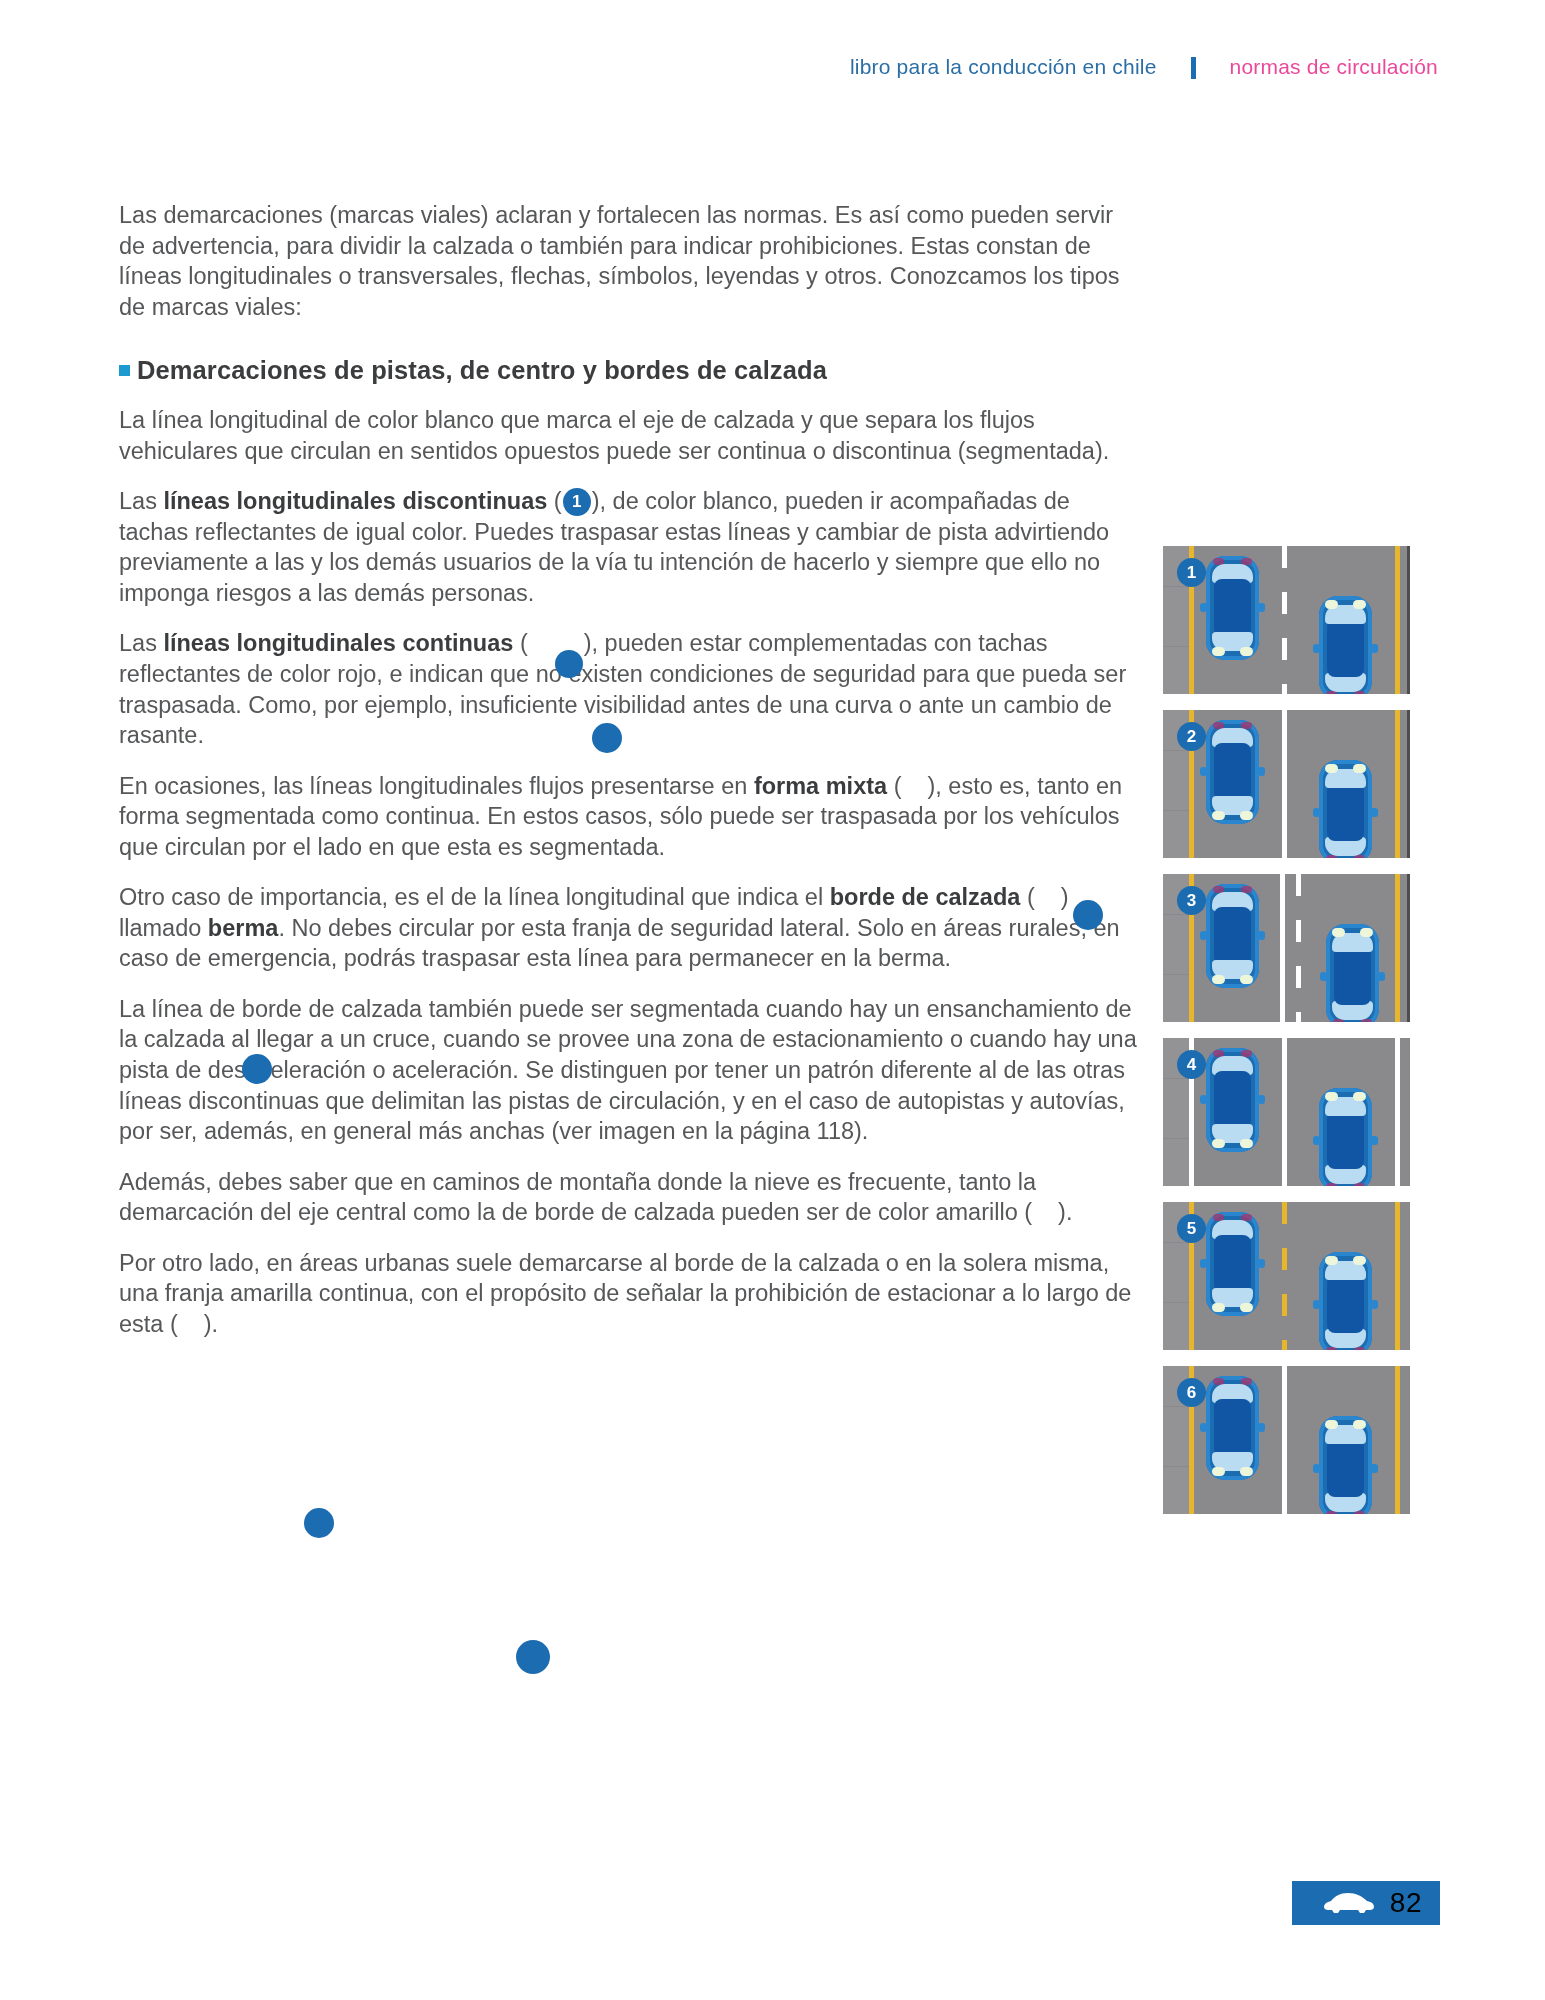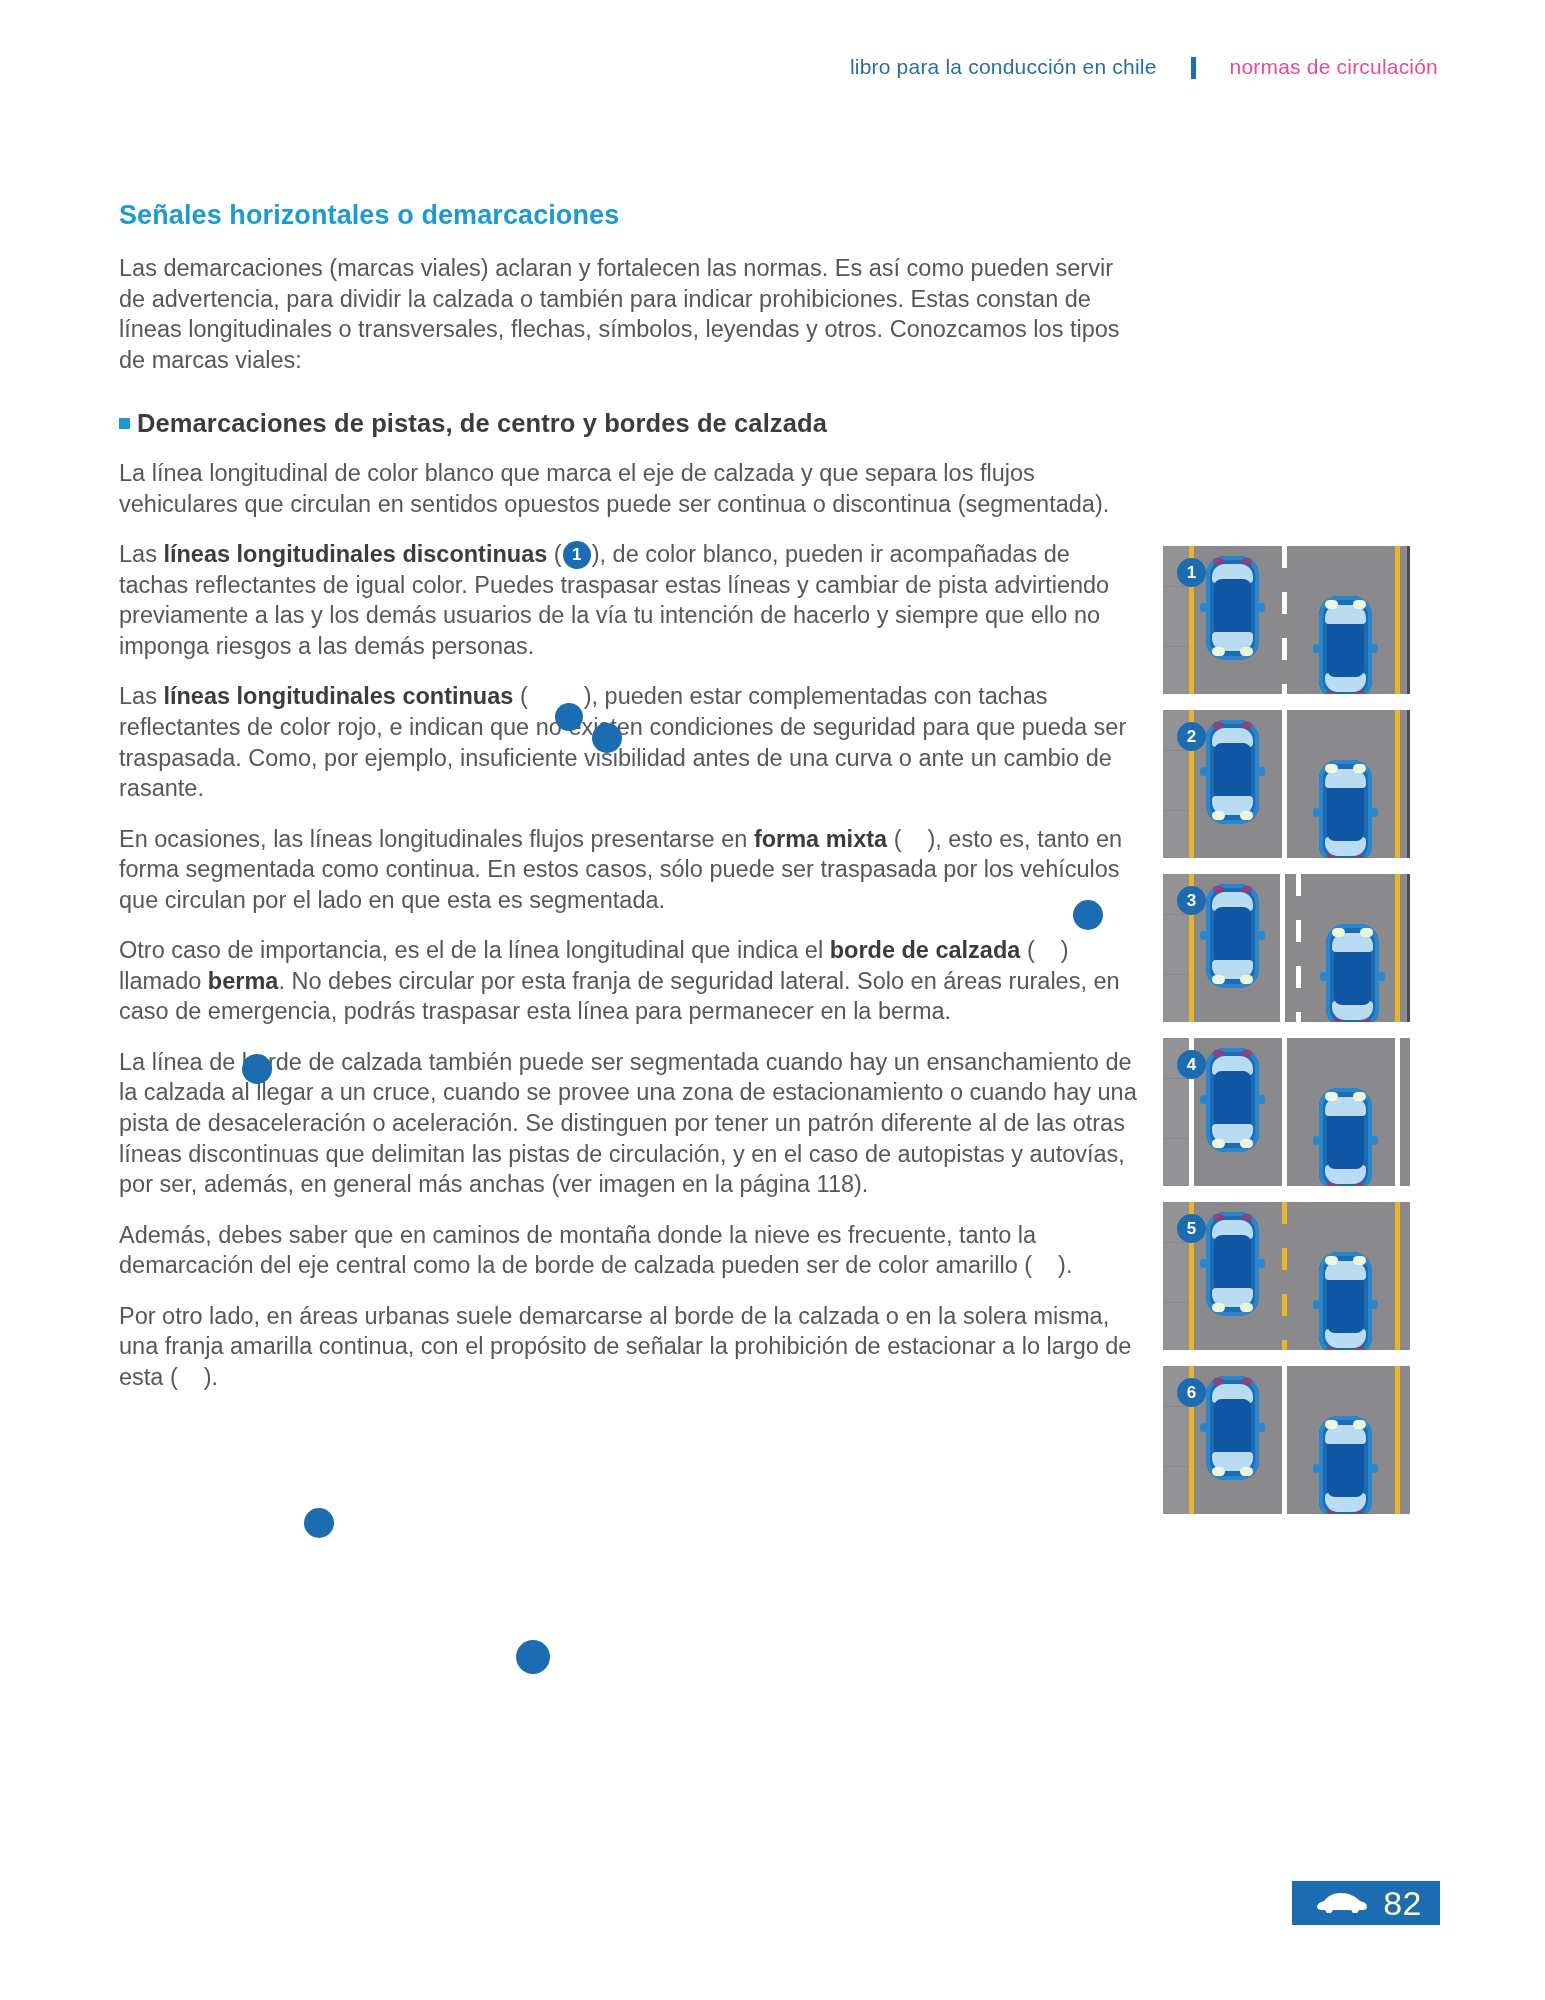--- a/index.html
+++ b/index.html
@@ -246,40 +246,39 @@
     display: flex; align-items: center; justify-content: flex-end;
     gap: 14px;
     padding-right: 18px;
   }
   .pagefoot .carglyph {
     position: relative;
     width: 54px; height: 25px;
   }
   .pagefoot .carglyph svg { display: block; }
   .pagefoot .pnum {
-    color: #fef9c3;
-    font-size: 34px;
+    color: #000000;
+    font-size: 28px;
     letter-spacing: .5px;
     font-family: "Liberation Sans", sans-serif;
   }
 </style>
 </head>
 <body>
 
 <div class="page">
 
   <div class="runhead">
     <span class="rh-left">libro para la conducción en chile</span>
     <span class="rh-sep"></span>
     <span class="rh-right">normas de circulación</span>
   </div>
 
   <div class="textcol">
 
-    <h2 class="section-title">Señales horizontales o demarcaciones</h2>
 
     <p class="body">Las demarcaciones (marcas viales) aclaran y fortalecen las normas. Es así como pueden servir de advertencia, para dividir la calzada o también para indicar prohibiciones. Estas constan de líneas longitudinales o transversales, flechas, símbolos, leyendas y otros. Conozcamos los tipos de marcas viales:</p>
 
     <div class="subhead">
       <span class="sq"></span>
       <h3>Demarcaciones de pistas, de centro y bordes de calzada</h3>
     </div>
 
     <p class="body">La línea longitudinal de color blanco que marca el eje de calzada y que separa los flujos vehiculares que circulan en sentidos opuestos puede ser continua o discontinua (segmentada).</p>
 

